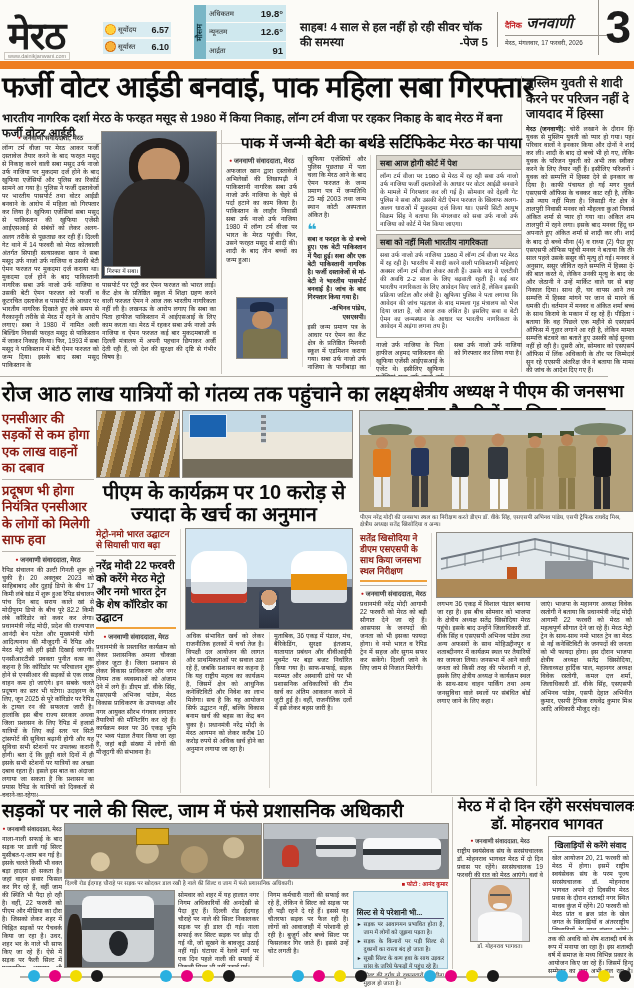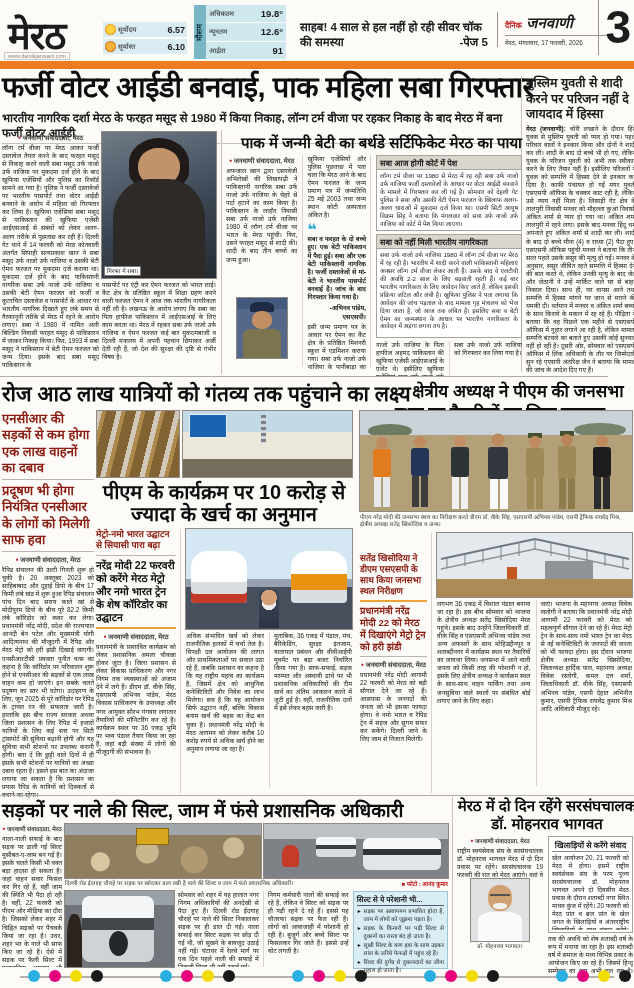--- a/index.html
+++ b/index.html
@@ -1,21 +1,21 @@
 <!DOCTYPE html>
 <html><head>
 <meta charset="utf-8">
 <style>
   html,body{margin:0;padding:0;background:#e9e7e2;}
   .page{position:relative;width:634px;height:988px;background:#fcfbf7;margin:0 auto;
         font-family:"Liberation Sans","DejaVu Sans",sans-serif;color:#1c1c1c;overflow:hidden;}
   .abs{position:absolute;}
   
   .city{left:8px;top:8px;font-size:38px;font-weight:800;letter-spacing:-1px;}
-  .wpanel1{left:103px;top:22px;width:84px;}
+  .wpanel1{left:103px;top:22px;width:68px;}
   .wrow{display:flex;align-items:center;background:#d9ecf1;margin-bottom:2px;height:15px;padding:0 2px;}
   .wrow .lbl{font-size:7px;flex:1;}
   .wrow .val{font-size:9px;font-weight:800;}
   .sun{width:11px;height:11px;border-radius:50%;background:radial-gradient(circle,#ffd23d 0 55%,#f29a1a 56% 100%);margin-right:2px;display:inline-block;}
   .wpanel2{left:194px;top:5px;width:92px;height:54px;display:flex;}
   .wstrip{width:12px;background:#79b6c6;color:#10333d;font-size:8px;font-weight:800;
           writing-mode:vertical-rl;transform:rotate(180deg);text-align:center;}
   .wrows{flex:1;display:flex;flex-direction:column;gap:1px;}
   .wrow2{flex:1;display:flex;align-items:center;background:#cfe8ee;padding:0 3px;}
   .wrow2 .lbl{font-size:7px;flex:1;}
@@ -133,21 +133,21 @@
   .band3{left:0;top:795px;width:634px;height:175px;border-top:1px solid #b1ada6;}
   .silt-head{position:absolute;left:2px;top:1px;width:446px;font-size:19px;white-space:nowrap;}
   .silt-col1{position:absolute;left:2px;top:28px;width:60px;height:145px;}
   .ph-silt{position:absolute;left:65px;top:28px;width:196px;height:54px;}
   .ph-traffic{position:absolute;left:264px;top:28px;width:184px;height:54px;}
   .silt-capline{position:absolute;left:65px;top:84px;width:383px;display:flex;gap:4px;}
   .silt-credit{color:#c0181c;font-weight:800;font-size:5.8px;white-space:nowrap;}
   .silt-lower{position:absolute;left:65px;top:95px;width:383px;height:78px;display:flex;gap:4px;}
   .ph-suv{width:116px;height:76px;}
   .s-col{width:86px;}
-  .bluebox{width:93px;background:#d9edf4;border:1px solid #9cc4d4;padding:2px 3px;}
+  .bluebox{width:93px;background:#d9edf4;border:1px solid #9cc4d4;padding:15px 3px;}
   .bb-h{font-size:7.5px;font-weight:800;border-bottom:1px solid #557;padding-bottom:1px;margin-bottom:2px;}
   .bb-i{display:flex;gap:2px;font-size:5.8px;line-height:1.3;margin-bottom:2px;text-align:justify;}
   .bb-i .ar{color:#111;font-size:5px;}
   .bhag{position:absolute;left:452px;top:1px;width:180px;height:172px;border-left:1px solid #c7c3bc;padding-left:4px;}
   .bh-head{font-size:15px;text-align:center;line-height:1.2;}
   .bh-row{display:flex;gap:5px;margin-top:3px;}
   .bh-left{width:86px;}
   .bh-right{width:85px;}
   .ph-bhagwat{width:58px;height:62px;margin:2px auto;}
   .khel{border:1px solid #a8a49d;padding:2px 3px;margin-bottom:2px;background:#fff;}
@@ -366,23 +366,22 @@
             <rect x="233" y="36" width="18" height="30" rx="3" fill="#1d1d1f"></rect>
             <rect x="234" y="66" width="7" height="32" fill="#2c2c2e"></rect>
             <rect x="243" y="66" width="7" height="32" fill="#2c2c2e"></rect>
         </g>
       </svg>
     </div>
     <div class="insp-cap pcap">पीएम नरेंद्र मोदी की जनसभा स्थल का निरीक्षण करते डीएम डॉ. वीके सिंह, एसएसपी अभिनव पांडेय, एसपी ट्रैफिक राघवेंद्र मिश्र, क्षेत्रीय अध्यक्ष सतेंद्र खिसोदिया व अन्य।</div>
 
     <div class="insp-row">
       <div class="insp-deckcol">
-        <div class="deckm" style="font-size:8.8px;margin-top:20px;">सतेंद्र खिसोदिया ने डीएम एसएसपी के साथ किया जनसभा स्थल निरीक्षण</div>
+        <div class="deckm" style="font-size:8.8px;">सतेंद्र खिसोदिया ने डीएम एसएसपी के साथ किया जनसभा स्थल निरीक्षण</div>
         <hr class="orule">
-        <div class="deckm" style="font-size:9.6px;">प्रधानमंत्री नरेंद्र मोदी 22 को मेरठ में दिखाएंगे मेट्रो ट्रेन को हरी झंडी</div>
         <hr class="hrule">
         <div class="byline">
           <span class="bb">●</span>
           <span>जनवाणी संवाददाता, मेरठ</span>
         </div>
         <div class="st" style="height:118px;">प्रधानमंत्री नरेंद्र मोदी आगामी 22 फरवरी को मेरठ को बड़ी सौगात देने जा रहे हैं। आसपास के जनपदों की जनता को भी इसका फायदा होगा। वे नमो भारत व रैपिड ट्रेन में सहज और सुगम सफर कर सकेंगे। दिल्ली जाने के लिए जाम से निजात मिलेगी।</div>
       </div>
       <div class="insp-main">
         <div class="ph ph-pandal">
           <svg width="195" height="64" viewBox="0 0 195 64">

